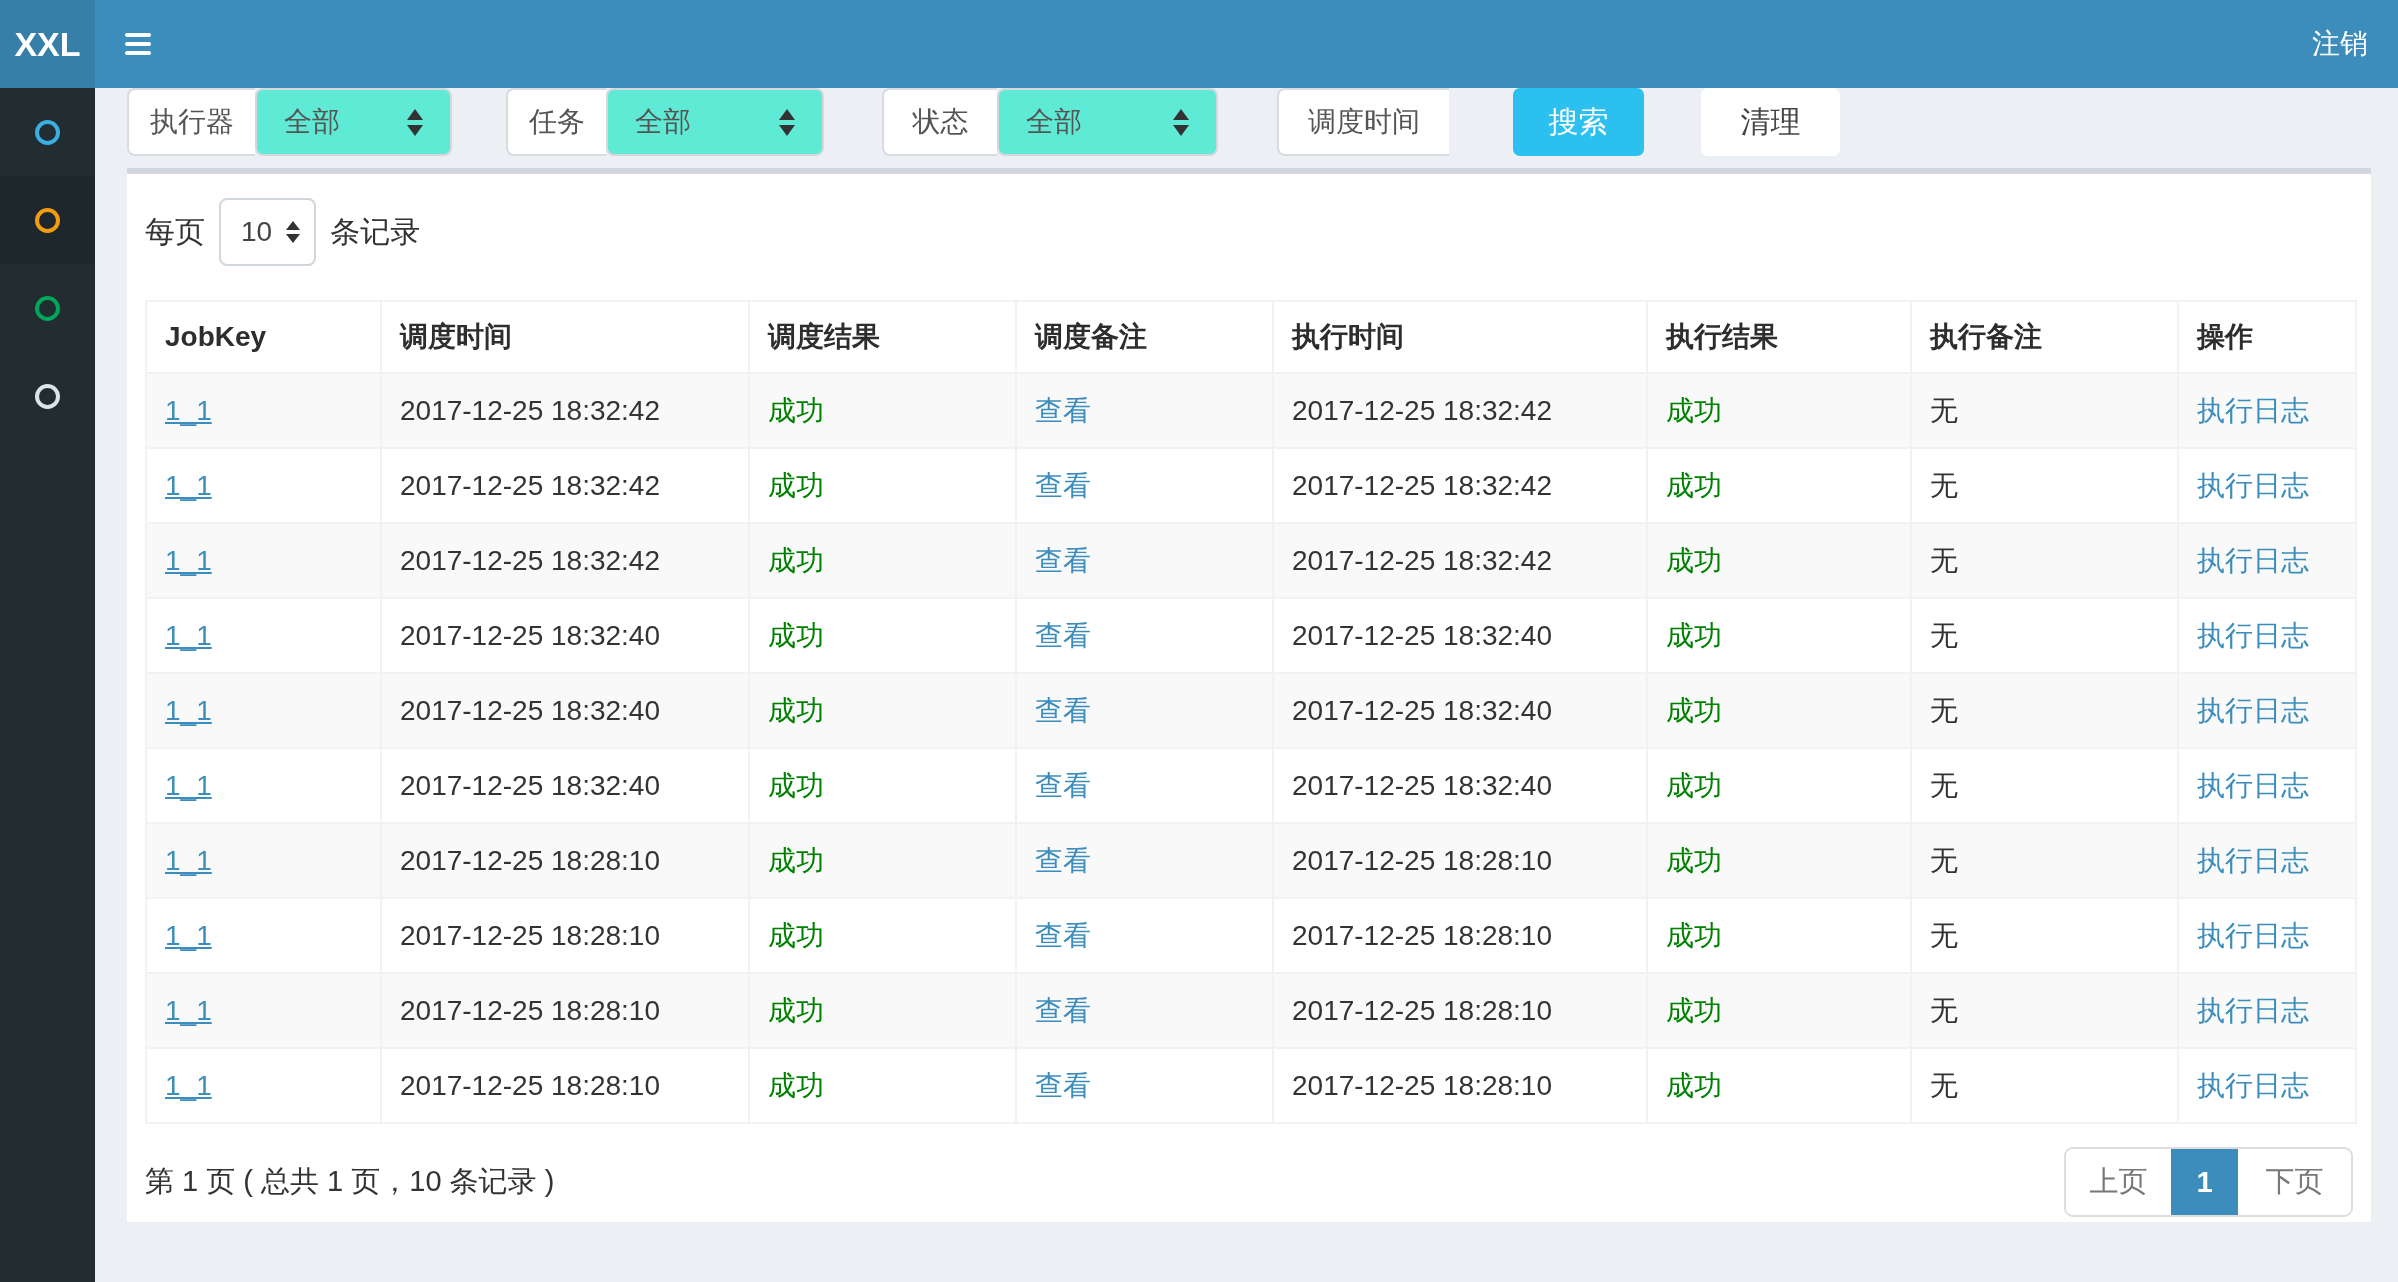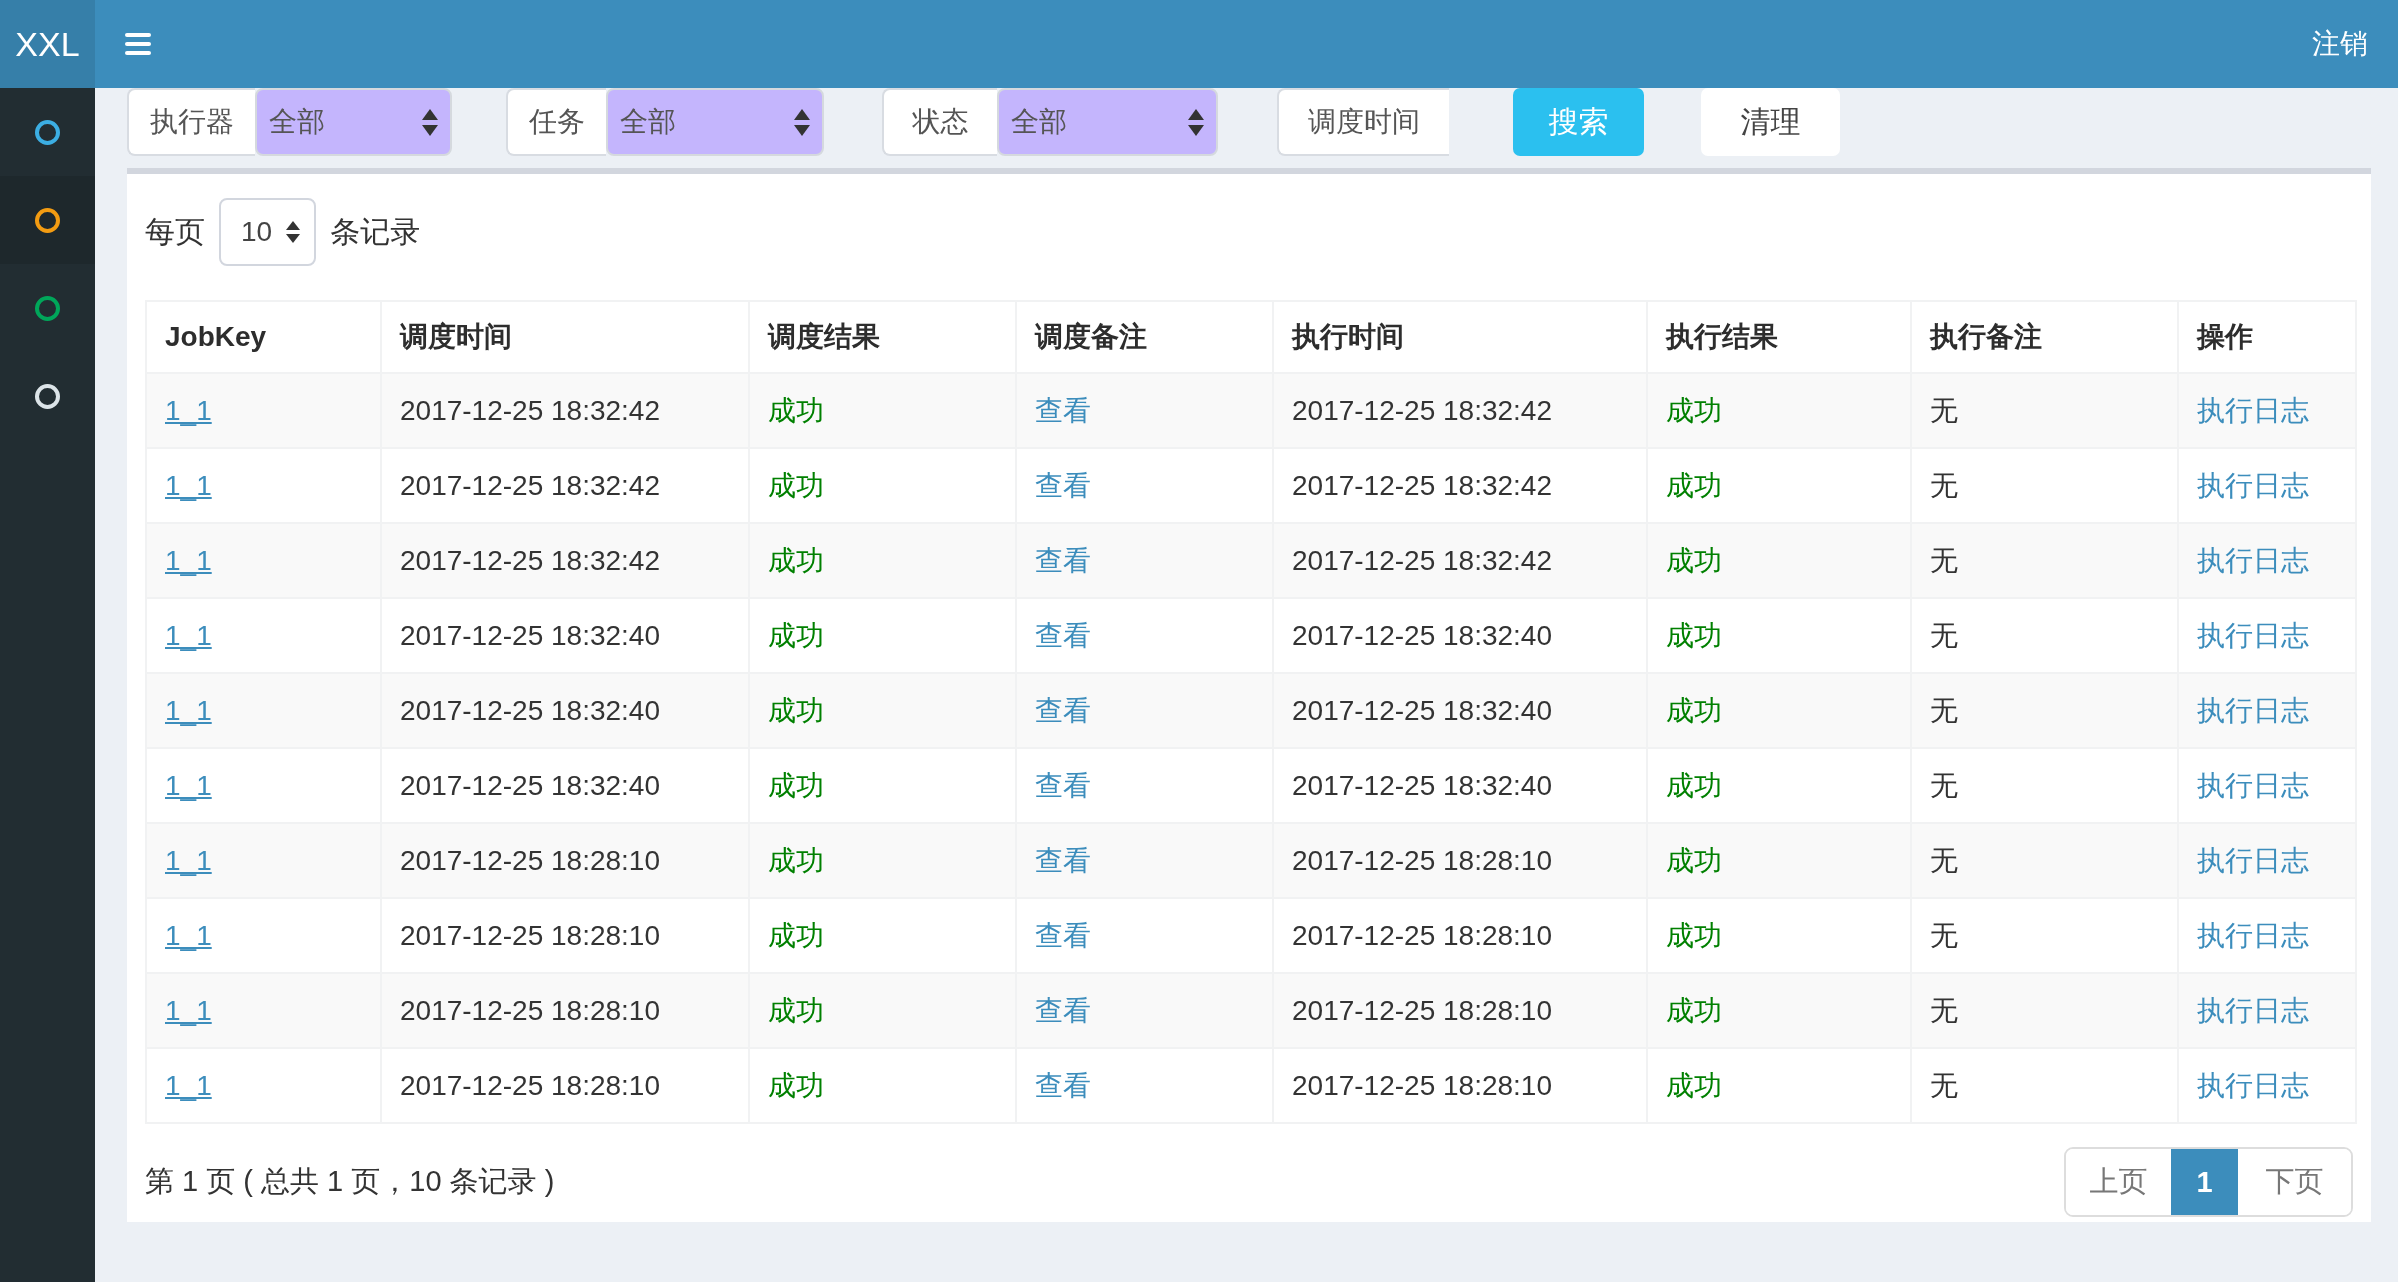--- a/index.html
+++ b/index.html
@@ -12,21 +12,21 @@
   html,body{width:2398px; height:1282px; overflow:hidden;}
   body{
     font-family:"Liberation Sans","DejaVu Sans",sans-serif;
     background:var(--body-bg); color:#333; font-size:28px; position:relative;
   }
 
   
   .navbar{position:absolute; left:0; top:0; width:2398px; height:88px;
     background:var(--navbar-bg); display:flex; align-items:center;}
   .logo{width:95px; height:88px; background:var(--logo-bg); color:#fff;
-    font-weight:normal; font-size:34px; display:flex; align-items:center; justify-content:center; cursor:pointer;}
+    font-weight:bold; font-size:34px; display:flex; align-items:center; justify-content:center; cursor:pointer;}
   .hamburger{margin-left:30px; width:26px; display:flex; flex-direction:column; gap:5px; cursor:pointer;}
   .hamburger span{display:block; height:4px; background:#fff; border-radius:2px;}
   .nav-spacer{flex:1;}
   .logout{color:#fff; font-size:28px; margin-right:30px; cursor:pointer; text-decoration:none;}
 
   
   .sidebar{position:absolute; left:0; top:88px; width:95px; bottom:0; background:var(--sidebar-bg);}
   .side-item{height:88px; display:flex; align-items:center; justify-content:center; cursor:pointer;}
   .side-item.active{background:var(--sidebar-active-bg);}
   .ring{width:25px; height:25px; border-radius:50%; border:4px solid #fff; display:block;}
@@ -39,22 +39,22 @@
   .content{position:absolute; left:95px; top:88px; right:0; bottom:0; padding:0 27px 0 32px; overflow:hidden;}
   .page-header{margin:26px 0 24px 0;}
   .page-title{display:inline; font-size:46px; font-weight:bold; color:#2d2d2d;}
   .page-subtitle{font-size:32px; color:#a0a0a0; margin-left:14px;}
 
   
   .filter-row{display:flex; align-items:center; height:68px; margin-bottom:12px;}
   .igroup{display:flex; align-items:stretch; height:68px;}
   .addon{background:#fff; border:2px solid #d8dce2; border-right:none; border-radius:8px 0 0 8px;
     color:#555; display:flex; align-items:center; justify-content:center; padding:0 22px; white-space:nowrap;}
-  .selectbox{background:#c4b5fd; border:2px solid #d5d9de; border-radius:8px; color:#555;
-    display:flex; align-items:center; padding:0 12px; cursor:pointer; position:relative;}
+  .selectbox{background:#5eead4; border:2px solid #d5d9de; border-radius:8px; color:#555;
+    display:flex; align-items:center; padding:0 27px; cursor:pointer; position:relative;}
   .selectbox .val{flex:1; text-align:left;}
   .caret-ud{display:flex; flex-direction:column; gap:5px; margin-left:18px;}
   .caret-ud .up{width:0; height:0; border-left:8px solid transparent; border-right:8px solid transparent; border-bottom:11px solid #333;}
   .caret-ud .dn{width:0; height:0; border-left:8px solid transparent; border-right:8px solid transparent; border-top:11px solid #333;}
   .daterange{background:#e9e9e9; color:#555; display:flex; align-items:center; justify-content:center;
     border-radius:0 2px 2px 0; cursor:pointer; white-space:nowrap;}
   .btn{height:68px; border:none; border-radius:7px; font-size:30px; cursor:pointer;
     font-family:inherit; display:flex; align-items:center; justify-content:center;}
   .btn-search{width:131px; background:var(--search-btn-bg); color:#fff;}
   .btn-clear{width:139px; background:#fff; color:#444;}

